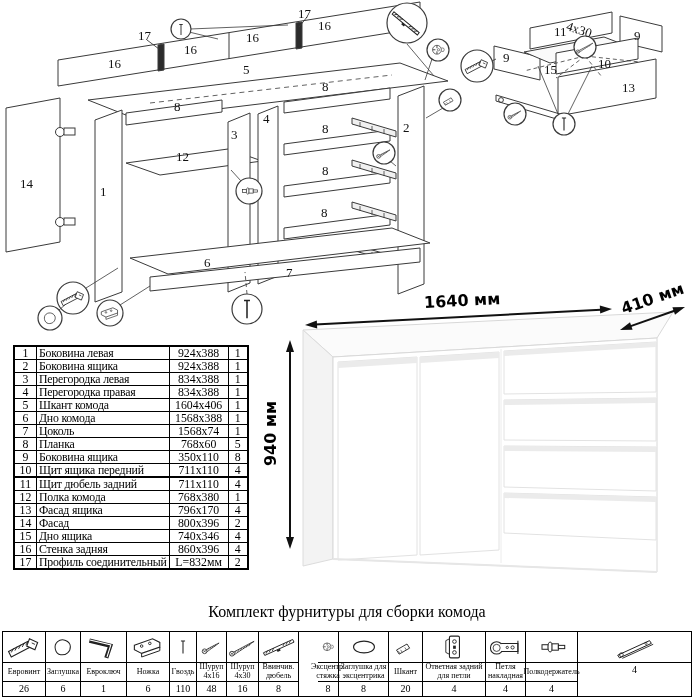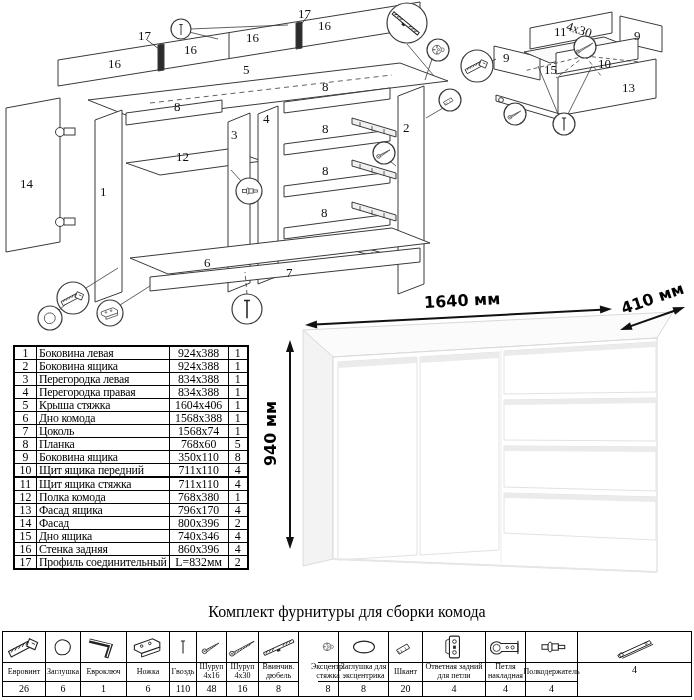--- a/index.html
+++ b/index.html
@@ -353,21 +353,21 @@
           <td class="c-qty">1</td>
         </tr>
         <tr>
           <td class="c-num">4</td>
           <td class="c-name">Перегородка правая</td>
           <td class="c-size">834x388</td>
           <td class="c-qty">1</td>
         </tr>
         <tr>
           <td class="c-num">5</td>
-          <td class="c-name">Крыша стяжка</td>
+          <td class="c-name">Шкант комода</td>
           <td class="c-size">1604x406</td>
           <td class="c-qty">1</td>
         </tr>
         <tr>
           <td class="c-num">6</td>
           <td class="c-name">Дно комода</td>
           <td class="c-size">1568x388</td>
           <td class="c-qty">1</td>
         </tr>
         <tr>
@@ -389,21 +389,21 @@
           <td class="c-qty">8</td>
         </tr>
         <tr>
           <td class="c-num">10</td>
           <td class="c-name">Щит ящика передний</td>
           <td class="c-size">711x110</td>
           <td class="c-qty">4</td>
         </tr>
         <tr>
           <td class="c-num">11</td>
-          <td class="c-name">Щит ящика стяжка</td>
+          <td class="c-name">Щит дюбель задний</td>
           <td class="c-size">711x110</td>
           <td class="c-qty">4</td>
         </tr>
         <tr>
           <td class="c-num">12</td>
           <td class="c-name">Полка комода</td>
           <td class="c-size">768x380</td>
           <td class="c-qty">1</td>
         </tr>
         <tr>

